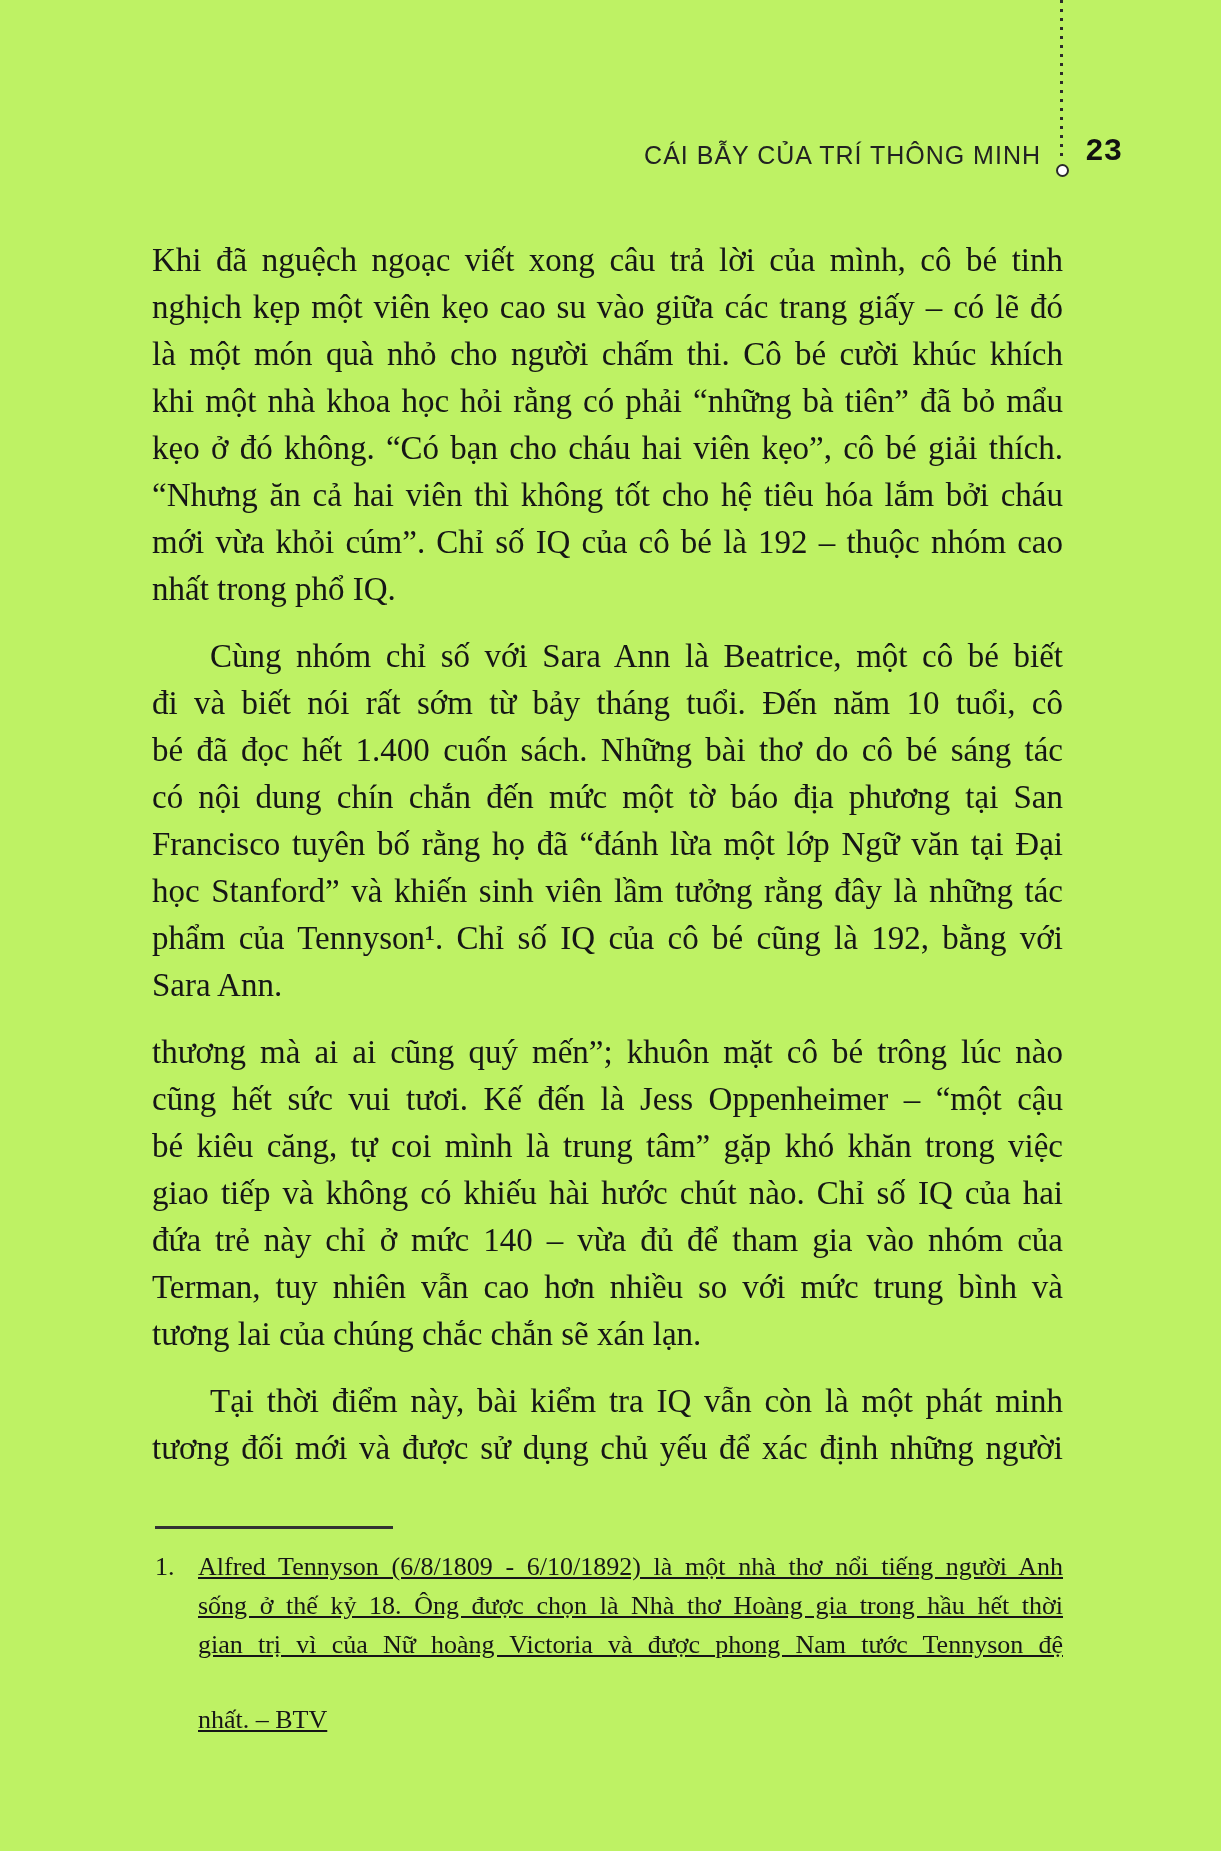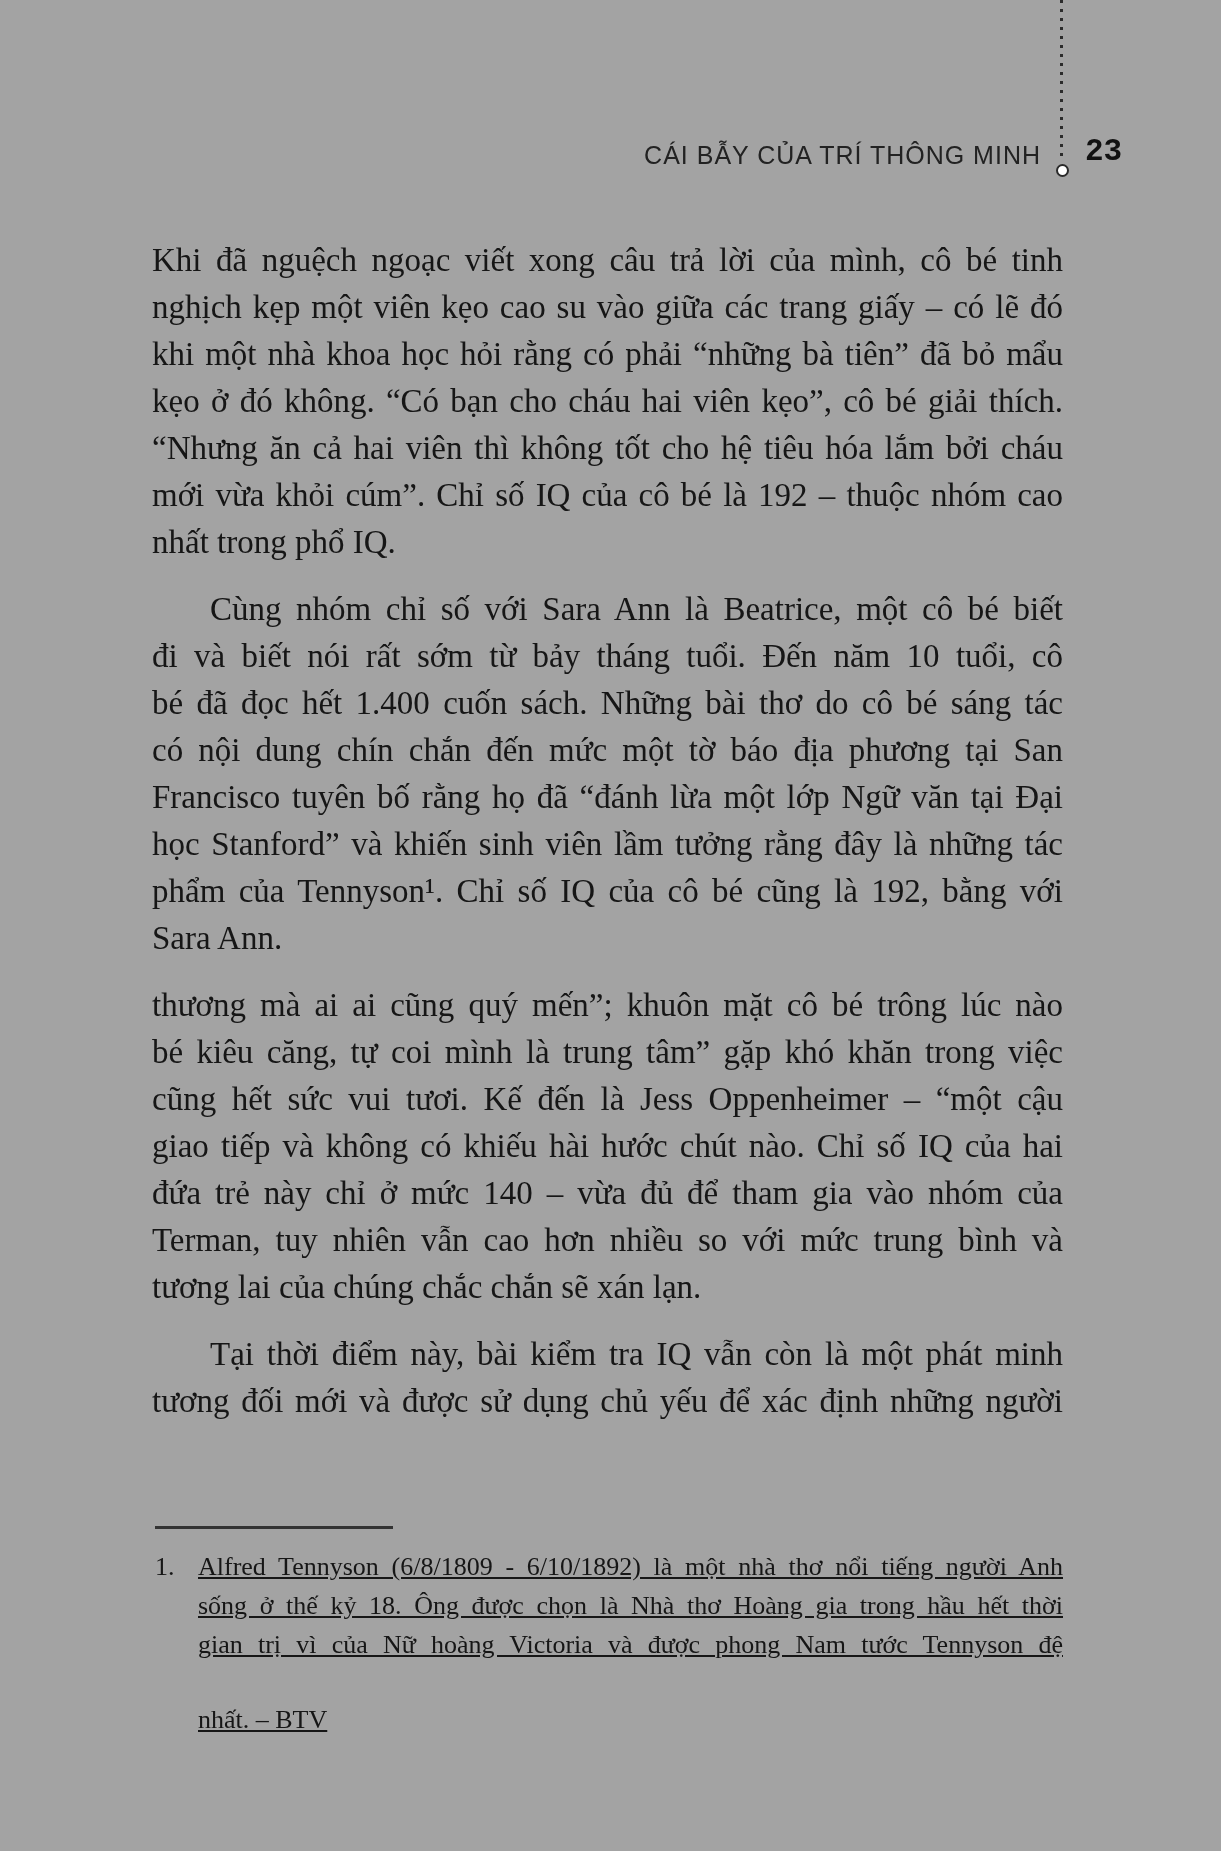--- a/index.html
+++ b/index.html
@@ -4,21 +4,21 @@
 <style>
   html, body {
     margin: 0;
     padding: 0;
     background: #ffffff;
   }
   .page {
     position: relative;
     width: 1221px;
     height: 1851px;
-    background: #a3a3a3;
+    background: #bef264;
     overflow: hidden;
     font-family: "Liberation Serif", "DejaVu Serif", serif;
     color: #161616;
   }
 
   
   .running-header {
     position: absolute;
     top: 143px;
     right: 180px;
@@ -116,42 +116,43 @@
   <div class="running-header">CÁI BẪY CỦA TRÍ THÔNG MINH</div>
   <div class="dotted-rule"></div>
   <div class="circle-ornament"></div>
   <div class="page-number">23</div>
 
   <div class="body-column">
 
     <div class="para">
       <div class="line">Khi đã nguệch ngoạc viết xong câu trả lời của mình, cô bé tinh</div>
       <div class="line">nghịch kẹp một viên kẹo cao su vào giữa các trang giấy – có lẽ đó</div>
+      <div class="line">là một món quà nhỏ cho người chấm thi. Cô bé cười khúc khích</div>
       <div class="line">khi một nhà khoa học hỏi rằng có phải “những bà tiên” đã bỏ mẩu</div>
       <div class="line">kẹo ở đó không. “Có bạn cho cháu hai viên kẹo”, cô bé giải thích.</div>
       <div class="line">“Nhưng ăn cả hai viên thì không tốt cho hệ tiêu hóa lắm bởi cháu</div>
       <div class="line">mới vừa khỏi cúm”. Chỉ số IQ của cô bé là 192 – thuộc nhóm cao</div>
       <div class="line end">nhất trong phổ IQ.</div>
     </div>
 
     <div class="para">
       <div class="line indent">Cùng nhóm chỉ số với Sara Ann là Beatrice, một cô bé biết</div>
       <div class="line">đi và biết nói rất sớm từ bảy tháng tuổi. Đến năm 10 tuổi, cô</div>
       <div class="line">bé đã đọc hết 1.400 cuốn sách. Những bài thơ do cô bé sáng tác</div>
       <div class="line">có nội dung chín chắn đến mức một tờ báo địa phương tại San</div>
       <div class="line">Francisco tuyên bố rằng họ đã “đánh lừa một lớp Ngữ văn tại Đại</div>
       <div class="line">học Stanford” và khiến sinh viên lầm tưởng rằng đây là những tác</div>
       <div class="line">phẩm của Tennyson¹. Chỉ số IQ của cô bé cũng là 192, bằng với</div>
       <div class="line end">Sara Ann.</div>
     </div>
 
     <div class="para">
       <div class="line">thương mà ai ai cũng quý mến”; khuôn mặt cô bé trông lúc nào</div>
+      <div class="line">cũng hết sức vui tươi. Kế đến là Jess Oppenheimer – “một cậu</div>
       <div class="line">bé kiêu căng, tự coi mình là trung tâm” gặp khó khăn trong việc</div>
-      <div class="line">cũng hết sức vui tươi. Kế đến là Jess Oppenheimer – “một cậu</div>
       <div class="line">giao tiếp và không có khiếu hài hước chút nào. Chỉ số IQ của hai</div>
       <div class="line">đứa trẻ này chỉ ở mức 140 – vừa đủ để tham gia vào nhóm của</div>
       <div class="line">Terman, tuy nhiên vẫn cao hơn nhiều so với mức trung bình và</div>
       <div class="line end">tương lai của chúng chắc chắn sẽ xán lạn.</div>
     </div>
 
     <div class="para">
       <div class="line indent">Tại thời điểm này, bài kiểm tra IQ vẫn còn là một phát minh</div>
       <div class="line">tương đối mới và được sử dụng chủ yếu để xác định những người</div>
     </div>

